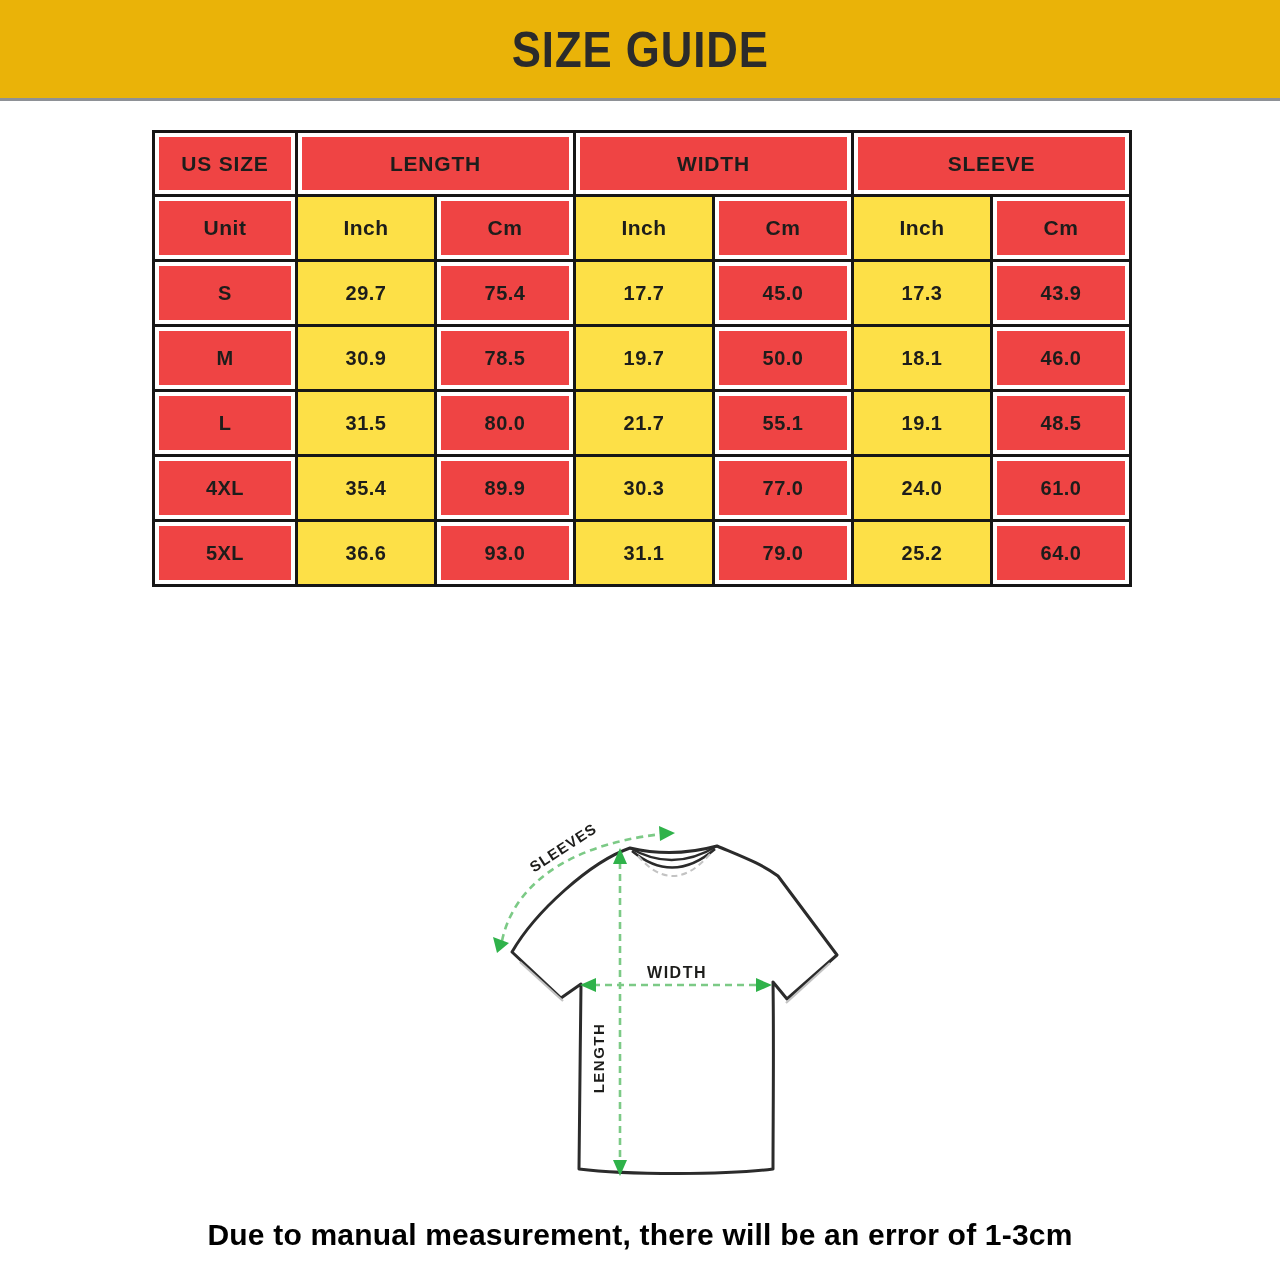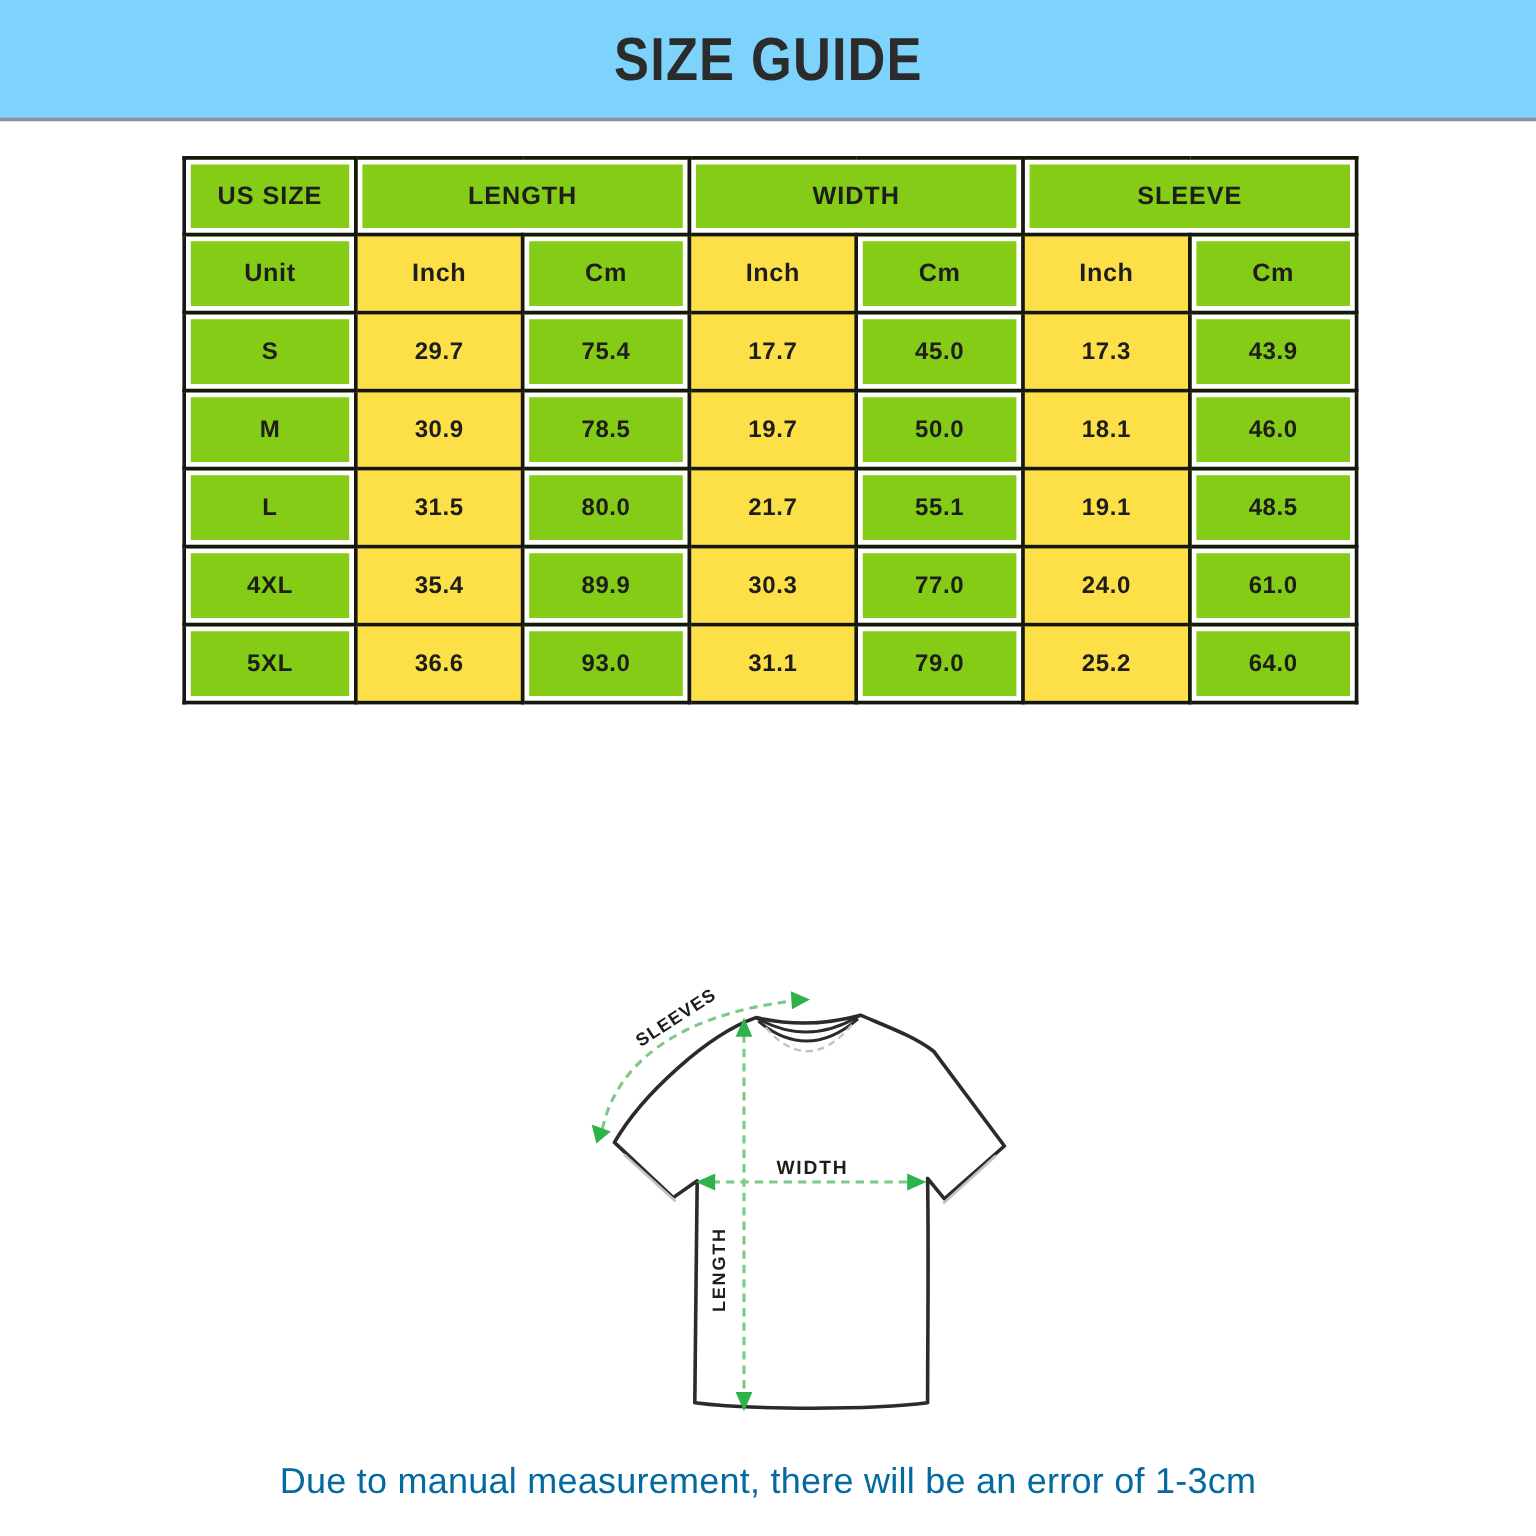--- a/index.html
+++ b/index.html
@@ -9,21 +9,21 @@
     background: #ffffff;
     font-family: "Liberation Sans", sans-serif;
     position: relative;
     overflow: hidden;
   }
 
   
   .banner {
     position: absolute; left: 0; top: 0;
     width: 1280px; height: 101px;
-    background: #7dd3fc;
+    background: #eab308;
     border-bottom: 3px solid #8e9196;
     display: flex; align-items: center; justify-content: center;
   }
   .banner-title {
     display: inline-block;
     font-size: 46px; font-weight: bold; color: #2b2b2b;
     letter-spacing: 1px;
     transform: scale(0.95, 1.1);
   }
 
@@ -38,42 +38,42 @@
     border: 3px solid #161616;
     height: 65px;
     text-align: center; vertical-align: middle;
     font-weight: bold; color: #1d1d1b;
     padding: 0;
     font-size: 20px;
     letter-spacing: 0.5px;
   }
   .size-table tr.group-row td { height: 64px; font-size: 21px; letter-spacing: 0.8px; }
   .size-table tr.unit-row td  { font-size: 21px; }
-  .size-table td.gray  { background: #84cc16; box-shadow: inset 0 0 0 4px #ffffff; }
+  .size-table td.gray  { background: #ef4444; box-shadow: inset 0 0 0 4px #ffffff; }
   .size-table td.white { background: #fde047; }
 
   
   .tshirt-wrap {
     position: absolute; left: 440px; top: 800px;
     width: 500px; height: 420px;
   }
   .tshirt-wrap svg { width: 100%; height: 100%; display: block; }
   .diagram-label {
     font-family: "Liberation Sans", sans-serif;
     font-weight: bold;
     fill: #1d1d1b;
   }
 
   
   .note {
     position: absolute; left: 0; top: 1218px;
     width: 1280px;
     text-align: center;
-    font-size: 30px; font-weight: normal;
-    color: #0369a1;
+    font-size: 30px; font-weight: bold;
+    color: #000000;
     letter-spacing: 0.2px;
   }
 </style>
 </head>
 <body>
 
 <div class="banner">
   <span class="banner-title">SIZE GUIDE</span>
 </div>
 

